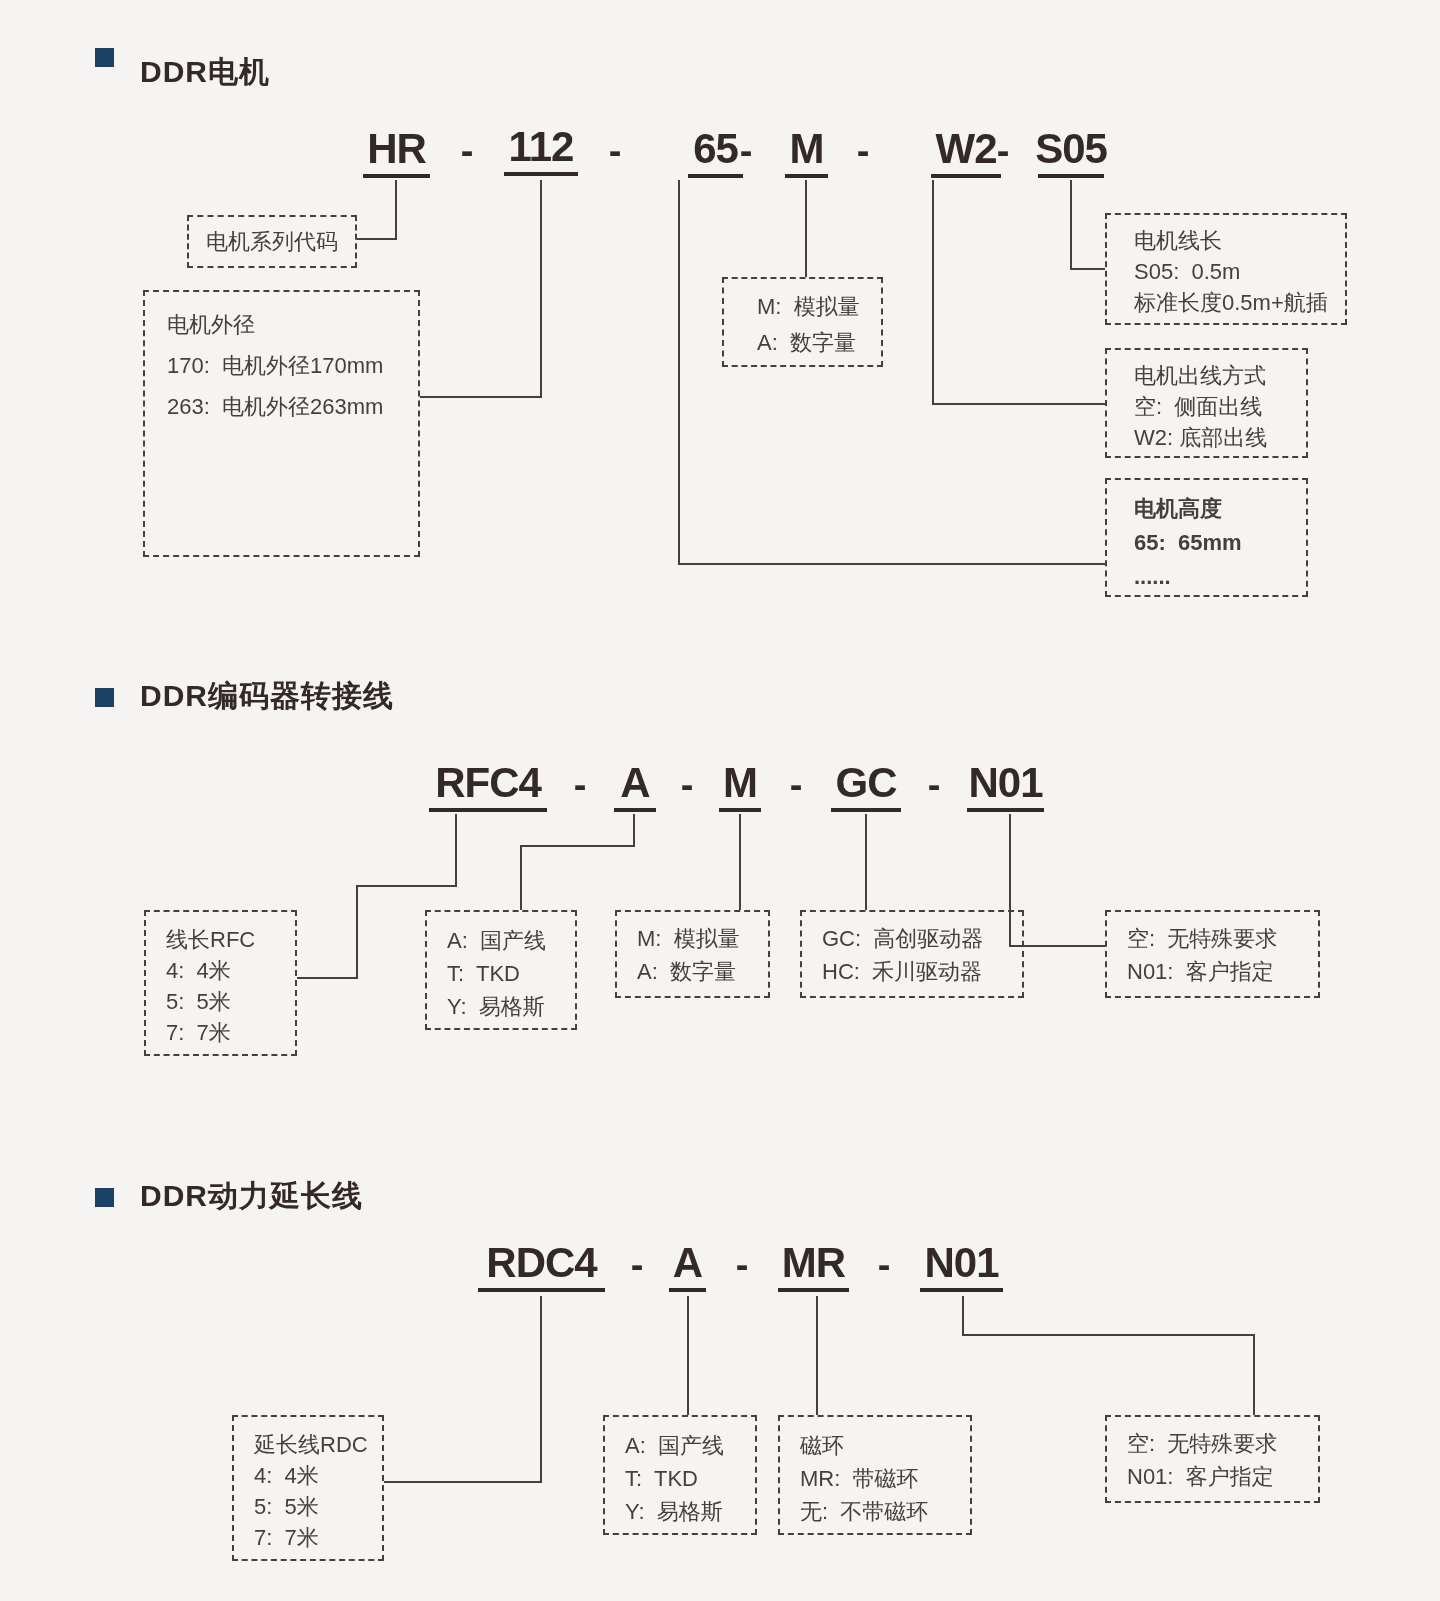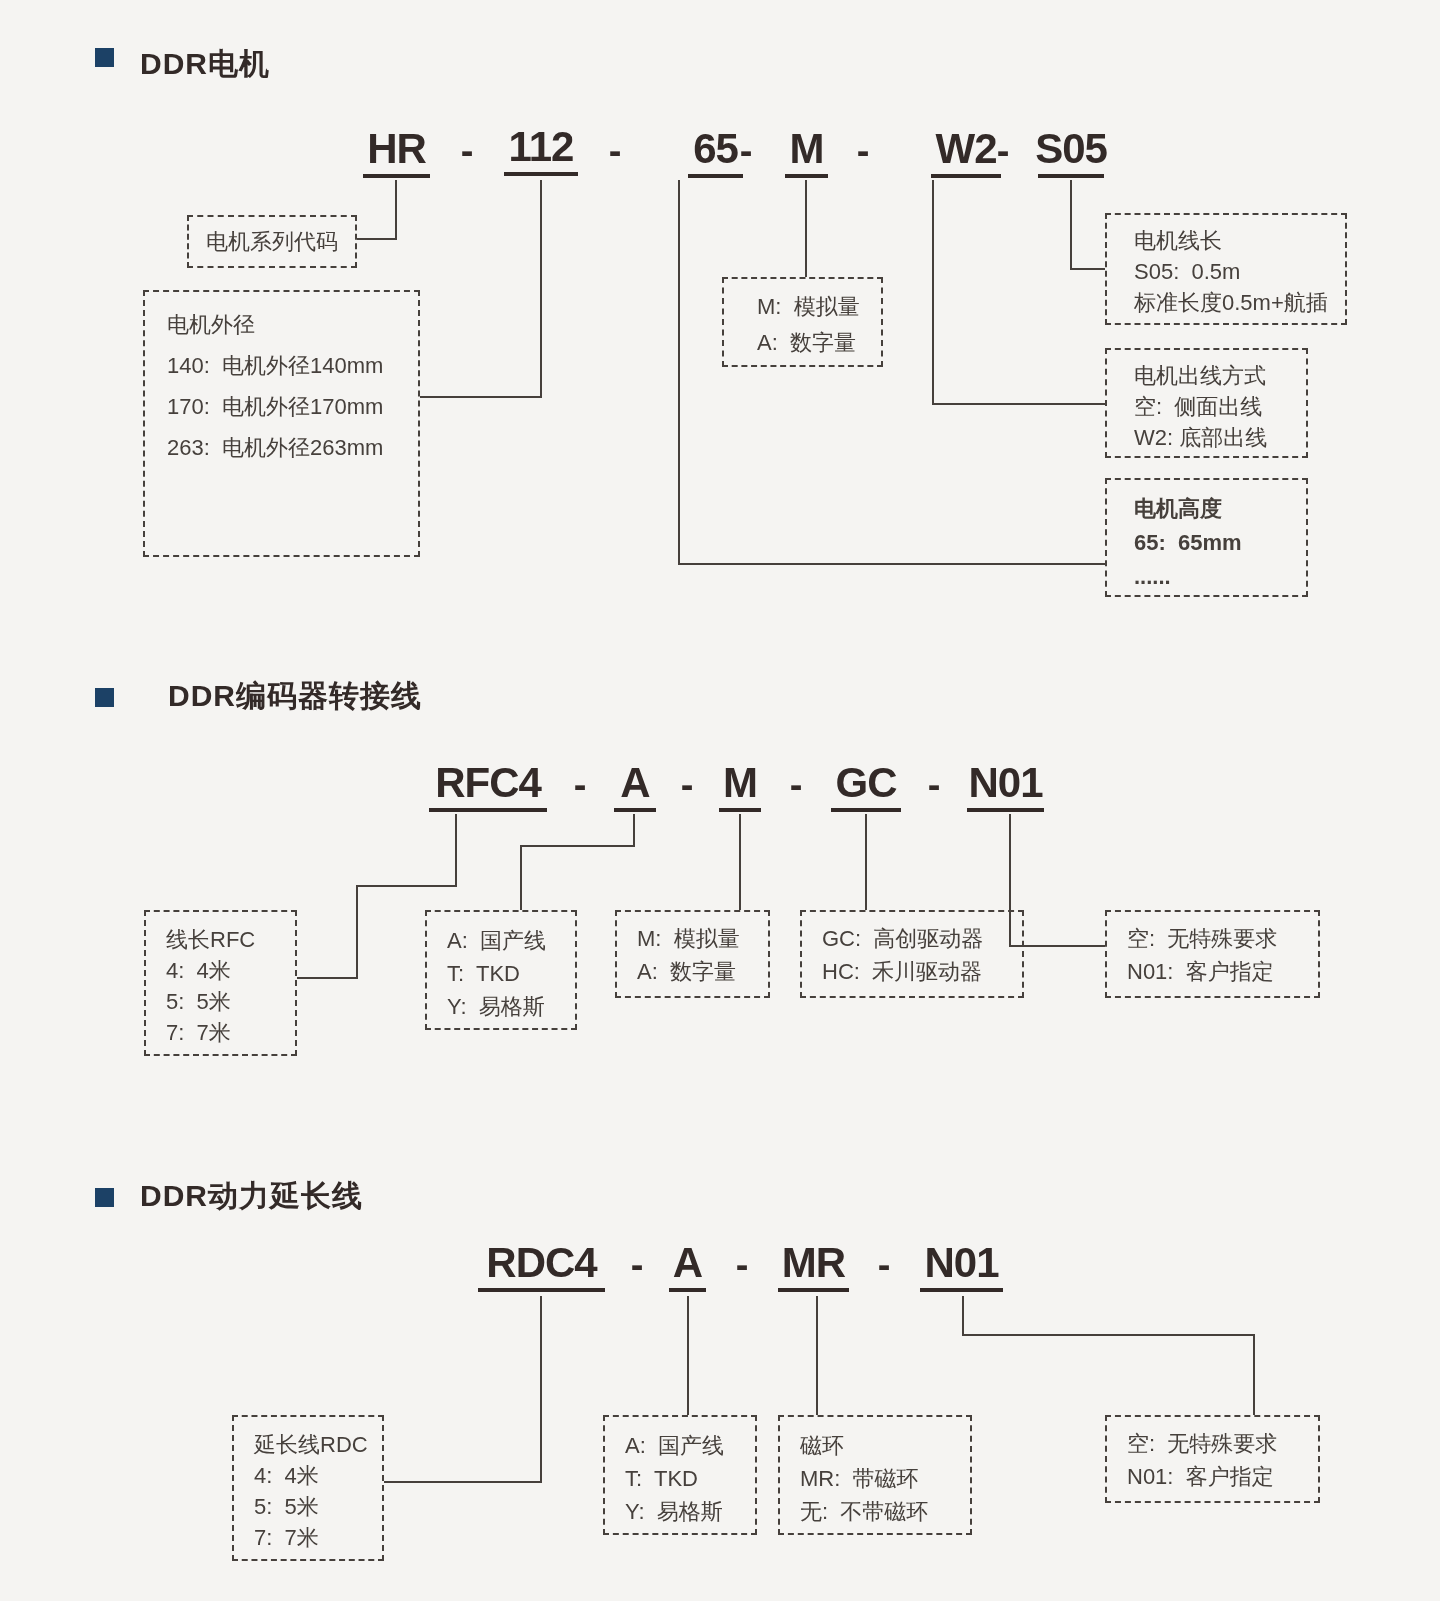--- a/index.html
+++ b/index.html
@@ -48,21 +48,21 @@
   }
   .dbox .box-line{white-space:pre;}
   .dbox.centered{display:flex;align-items:center;justify-content:center;}
 </style>
 </head>
 <body>
 
 <div id="canvas">
 
   <div class="section-bullet" style="left:95px;top:48px;"></div>
-  <div class="section-title" style="left:140px;top:44px;text-align:center;">DDR电机</div>
+  <div class="section-title" style="left:140px;top:52px;text-align:center;">DDR电机</div>
 
   <div class="code-part" style="left:363px;top:122px;width:67px;">HR</div>
   <div class="code-sep" style="left:455px;top:122px;">-</div>
   <div class="code-part" style="left:504px;top:120px;width:74px;">112</div>
   <div class="code-sep" style="left:603px;top:122px;">-</div>
   <div class="code-part" style="left:652px;top:122px;width:55px;margin-left:36px;">65</div>
   <div class="code-sep" style="left:734px;top:122px;">-</div>
   <div class="code-part" style="left:785px;top:122px;width:43px;">M</div>
   <div class="code-sep" style="left:851px;top:122px;">-</div>
   <div class="code-part" style="left:898px;top:122px;width:70px;margin-left:33px;">W2</div>
@@ -79,21 +79,20 @@
   <div class="cl" style="left:932px;top:180px;width:2px;height:225px;"></div>
   <div class="cl" style="left:932px;top:403px;width:173px;height:2px;"></div>
   <div class="cl" style="left:1070px;top:180px;width:2px;height:90px;"></div>
   <div class="cl" style="left:1070px;top:268px;width:35px;height:2px;"></div>
 
   <div class="dbox centered" style="left:187px;top:215px;width:170px;height:53px;">
       <div class="box-line">电机系列代码</div>
     </div>
   <div class="dbox" style="left:143px;top:290px;width:277px;height:267px;padding:12px 0 0 22px;line-height:41px;">
       <div class="box-line">电机外径</div>
-      <div class="box-line">140:  电机外径140mm</div>
       <div class="box-line">170:  电机外径170mm</div>
       <div class="box-line">263:  电机外径263mm</div>
     </div>
   <div class="dbox" style="left:722px;top:277px;width:161px;height:90px;padding:10px 0 0 33px;line-height:36px;">
       <div class="box-line">M:  模拟量</div>
       <div class="box-line">A:  数字量</div>
     </div>
   <div class="dbox" style="left:1105px;top:213px;width:242px;height:112px;padding:10px 0 0 27px;line-height:31px;">
       <div class="box-line">电机线长</div>
       <div class="box-line">S05:  0.5m</div>
@@ -104,21 +103,21 @@
       <div class="box-line">空:  侧面出线</div>
       <div class="box-line">W2: 底部出线</div>
     </div>
   <div class="dbox" style="left:1105px;top:478px;width:203px;height:119px;padding:12px 0 0 27px;line-height:34px;font-weight:bold;">
       <div class="box-line">电机高度</div>
       <div class="box-line">65:  65mm</div>
       <div class="box-line">......</div>
     </div>
 
   <div class="section-bullet" style="left:95px;top:688px;"></div>
-  <div class="section-title" style="left:140px;top:676px;margin-left:28px;">DDR编码器转接线</div>
+  <div class="section-title" style="left:140px;top:676px;">DDR编码器转接线</div>
 
   <div class="code-part" style="left:429px;top:756px;width:118px;">RFC4</div>
   <div class="code-sep" style="left:568px;top:756px;">-</div>
   <div class="code-part" style="left:614px;top:756px;width:42px;">A</div>
   <div class="code-sep" style="left:675px;top:756px;">-</div>
   <div class="code-part" style="left:719px;top:756px;width:42px;">M</div>
   <div class="code-sep" style="left:784px;top:756px;">-</div>
   <div class="code-part" style="left:831px;top:756px;width:70px;">GC</div>
   <div class="code-sep" style="left:922px;top:756px;">-</div>
   <div class="code-part" style="left:967px;top:756px;width:77px;">N01</div>

